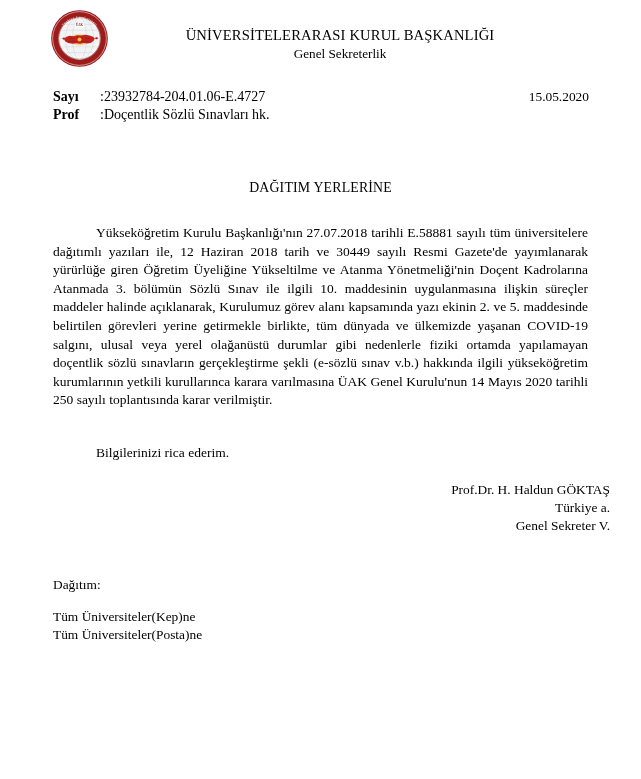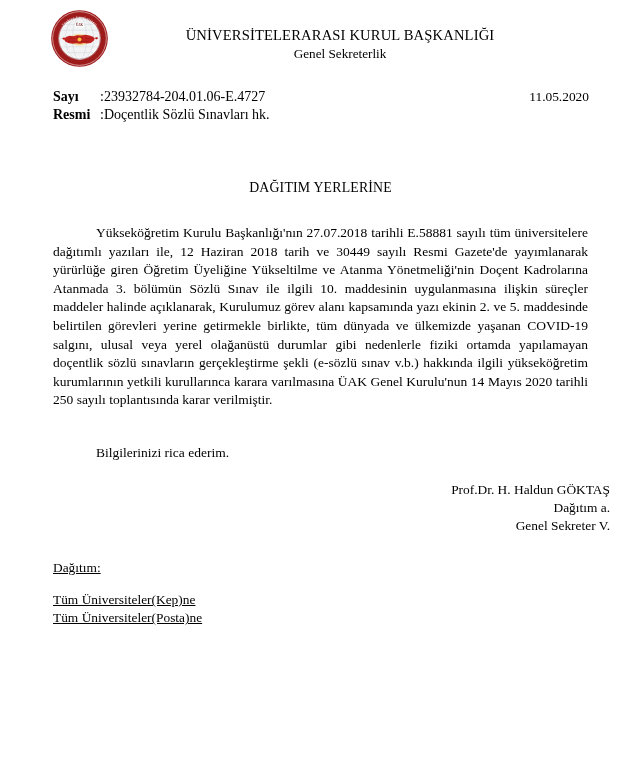--- a/index.html
+++ b/index.html
@@ -138,24 +138,23 @@
     width: 240px;
     text-align: right;
     font-size: 13.4px;
     line-height: 18.2px;
   }
 
   
   .distribution {
     position: absolute;
     left: 53px;
-    top: 559px;
+    top: 576px;
     font-size: 13.4px;
     line-height: 18.2px;
-    text-decoration: underline;
   }
   .dist-title { margin-bottom: 14px; }
   .dist-item { white-space: nowrap; }
 </style>
 </head>
 <body>
 
 <div class="page">
 
   <div class="letterhead">
@@ -221,39 +220,39 @@
     </div>
   </div>
 
   <div class="refs">
     <div class="ref-row">
       <span class="ref-label">Sayı</span>
       <span class="ref-colon">:</span>
       <span class="ref-value">23932784-204.01.06-E.4727</span>
     </div>
     <div class="ref-row">
-      <span class="ref-label">Resmi</span>
+      <span class="ref-label">Prof</span>
       <span class="ref-colon">:</span>
       <span class="ref-value">Doçentlik Sözlü Sınavları hk.</span>
     </div>
   </div>
 
-  <div class="doc-date">11.05.2020</div>
+  <div class="doc-date">15.05.2020</div>
 
   <div class="addressee">DAĞITIM YERLERİNE</div>
 
   <div class="body-block">
     <p class="body-par">Yükseköğretim Kurulu Başkanlığı'nın 27.07.2018 tarihli E.58881 sayılı tüm üniversitelere dağıtımlı yazıları ile, 12 Haziran 2018 tarih ve 30449 sayılı Resmi Gazete'de yayımlanarak yürürlüğe giren Öğretim Üyeliğine Yükseltilme ve Atanma Yönetmeliği'nin Doçent Kadrolarına Atanmada 3. bölümün Sözlü Sınav ile ilgili 10. maddesinin uygulanmasına ilişkin süreçler maddeler halinde açıklanarak, Kurulumuz görev alanı  kapsamında yazı ekinin 2. ve 5. maddesinde belirtilen görevleri yerine getirmekle birlikte, tüm dünyada ve ülkemizde  yaşanan COVID-19 salgını, ulusal veya yerel olağanüstü durumlar gibi nedenlerle fiziki ortamda yapılamayan doçentlik sözlü sınavların gerçekleştirme şekli (e-sözlü sınav v.b.)  hakkında ilgili yükseköğretim kurumlarının yetkili kurullarınca karara varılmasına ÜAK Genel Kurulu'nun 14 Mayıs 2020 tarihli 250 sayılı toplantısında karar verilmiştir.</p>
   </div>
 
   <div class="closing">Bilgilerinizi rica ederim.</div>
 
   <div class="signature">
     <div>Prof.Dr. H. Haldun GÖKTAŞ</div>
-    <div>Dağıtım a.</div>
+    <div>Türkiye a.</div>
     <div>Genel Sekreter V.</div>
   </div>
 
   <div class="distribution">
     <div class="dist-title">Dağıtım:</div>
     <div class="dist-item">Tüm Üniversiteler(Kep)ne</div>
     <div class="dist-item">Tüm Üniversiteler(Posta)ne</div>
   </div>
 
 </div>

